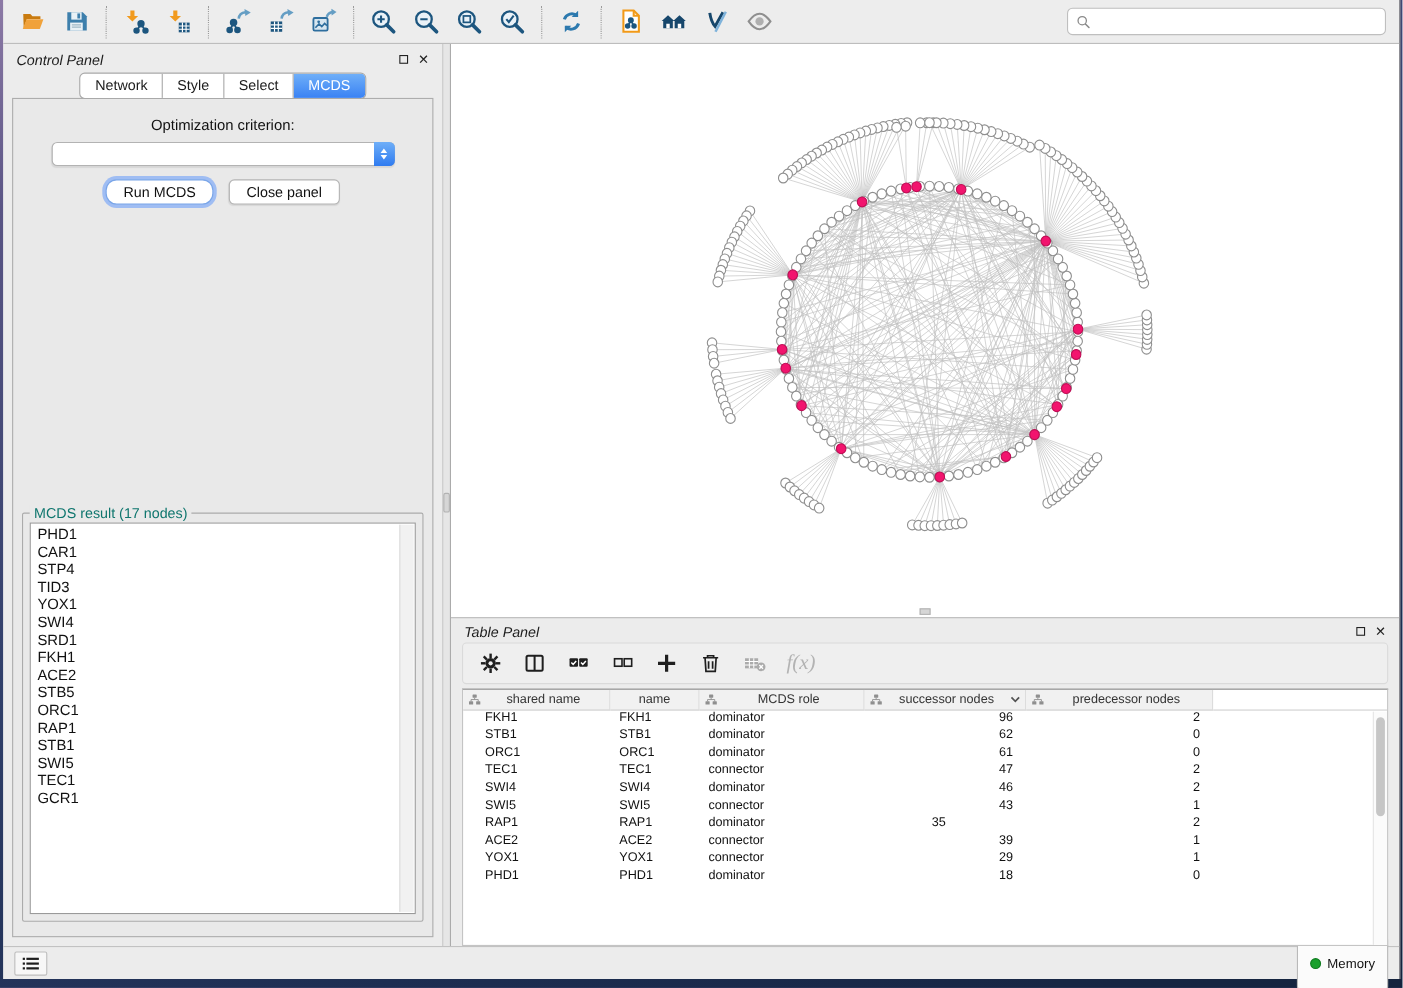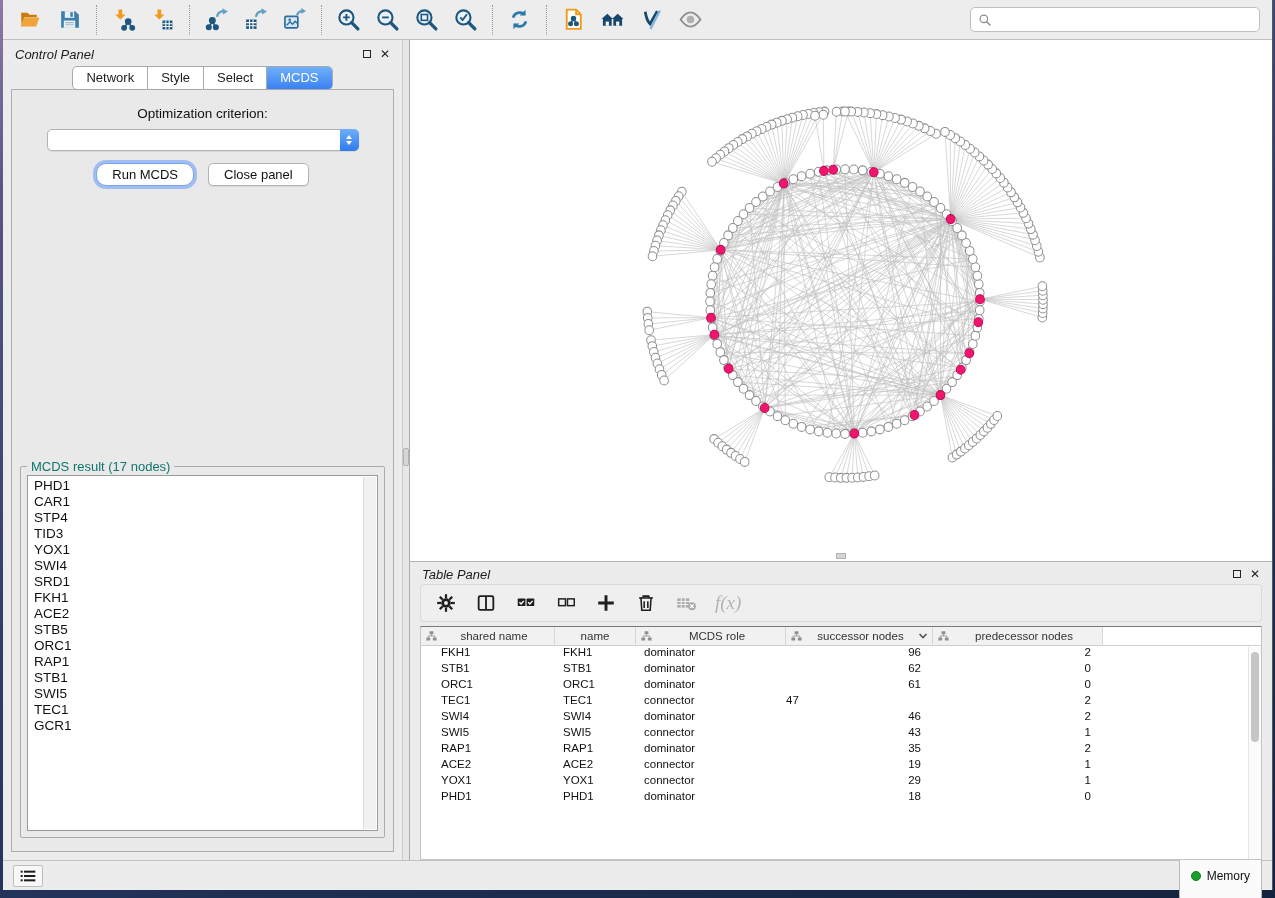--- a/index.html
+++ b/index.html
@@ -1089,49 +1089,49 @@
                 <div class="td" style="width: 134px; text-align: left; padding-left: 20px;">ORC1</div>
                 <div class="td" style="width: 81px; text-align: left; padding-left: 8px;">ORC1</div>
                 <div class="td" style="width: 150px; text-align: left; padding-left: 8px;">dominator</div>
                 <div class="td" style="width: 147px; text-align: right; padding-right: 12px;">61</div>
                 <div class="td" style="width: 170px; text-align: right; padding-right: 12px;">0</div>
               </div>
               <div class="trow">
                 <div class="td" style="width: 134px; text-align: left; padding-left: 20px;">TEC1</div>
                 <div class="td" style="width: 81px; text-align: left; padding-left: 8px;">TEC1</div>
                 <div class="td" style="width: 150px; text-align: left; padding-left: 8px;">connector</div>
-                <div class="td" style="width: 147px; text-align: left; padding-right: 12px;">47</div>
+                <div class="td" style="width: 147px; text-align: right; padding-right: 12px;">47</div>
                 <div class="td" style="width: 170px; text-align: right; padding-right: 12px;">2</div>
               </div>
               <div class="trow">
                 <div class="td" style="width: 134px; text-align: left; padding-left: 20px;">SWI4</div>
                 <div class="td" style="width: 81px; text-align: left; padding-left: 8px;">SWI4</div>
                 <div class="td" style="width: 150px; text-align: left; padding-left: 8px;">dominator</div>
                 <div class="td" style="width: 147px; text-align: right; padding-right: 12px;">46</div>
                 <div class="td" style="width: 170px; text-align: right; padding-right: 12px;">2</div>
               </div>
               <div class="trow">
                 <div class="td" style="width: 134px; text-align: left; padding-left: 20px;">SWI5</div>
                 <div class="td" style="width: 81px; text-align: left; padding-left: 8px;">SWI5</div>
                 <div class="td" style="width: 150px; text-align: left; padding-left: 8px;">connector</div>
                 <div class="td" style="width: 147px; text-align: right; padding-right: 12px;">43</div>
                 <div class="td" style="width: 170px; text-align: right; padding-right: 12px;">1</div>
               </div>
               <div class="trow">
                 <div class="td" style="width: 134px; text-align: left; padding-left: 20px;">RAP1</div>
                 <div class="td" style="width: 81px; text-align: left; padding-left: 8px;">RAP1</div>
                 <div class="td" style="width: 150px; text-align: left; padding-left: 8px;">dominator</div>
-                <div class="td" style="width: 147px; text-align: right; padding-right: 12px;">35</div>
+                <div class="td" style="width: 147px; text-align: center; padding-right: 12px;">35</div>
                 <div class="td" style="width: 170px; text-align: right; padding-right: 12px;">2</div>
               </div>
               <div class="trow">
                 <div class="td" style="width: 134px; text-align: left; padding-left: 20px;">ACE2</div>
                 <div class="td" style="width: 81px; text-align: left; padding-left: 8px;">ACE2</div>
                 <div class="td" style="width: 150px; text-align: left; padding-left: 8px;">connector</div>
-                <div class="td" style="width: 147px; text-align: right; padding-right: 12px;">19</div>
+                <div class="td" style="width: 147px; text-align: right; padding-right: 12px;">39</div>
                 <div class="td" style="width: 170px; text-align: right; padding-right: 12px;">1</div>
               </div>
               <div class="trow">
                 <div class="td" style="width: 134px; text-align: left; padding-left: 20px;">YOX1</div>
                 <div class="td" style="width: 81px; text-align: left; padding-left: 8px;">YOX1</div>
                 <div class="td" style="width: 150px; text-align: left; padding-left: 8px;">connector</div>
                 <div class="td" style="width: 147px; text-align: right; padding-right: 12px;">29</div>
                 <div class="td" style="width: 170px; text-align: right; padding-right: 12px;">1</div>
               </div>
               <div class="trow">

